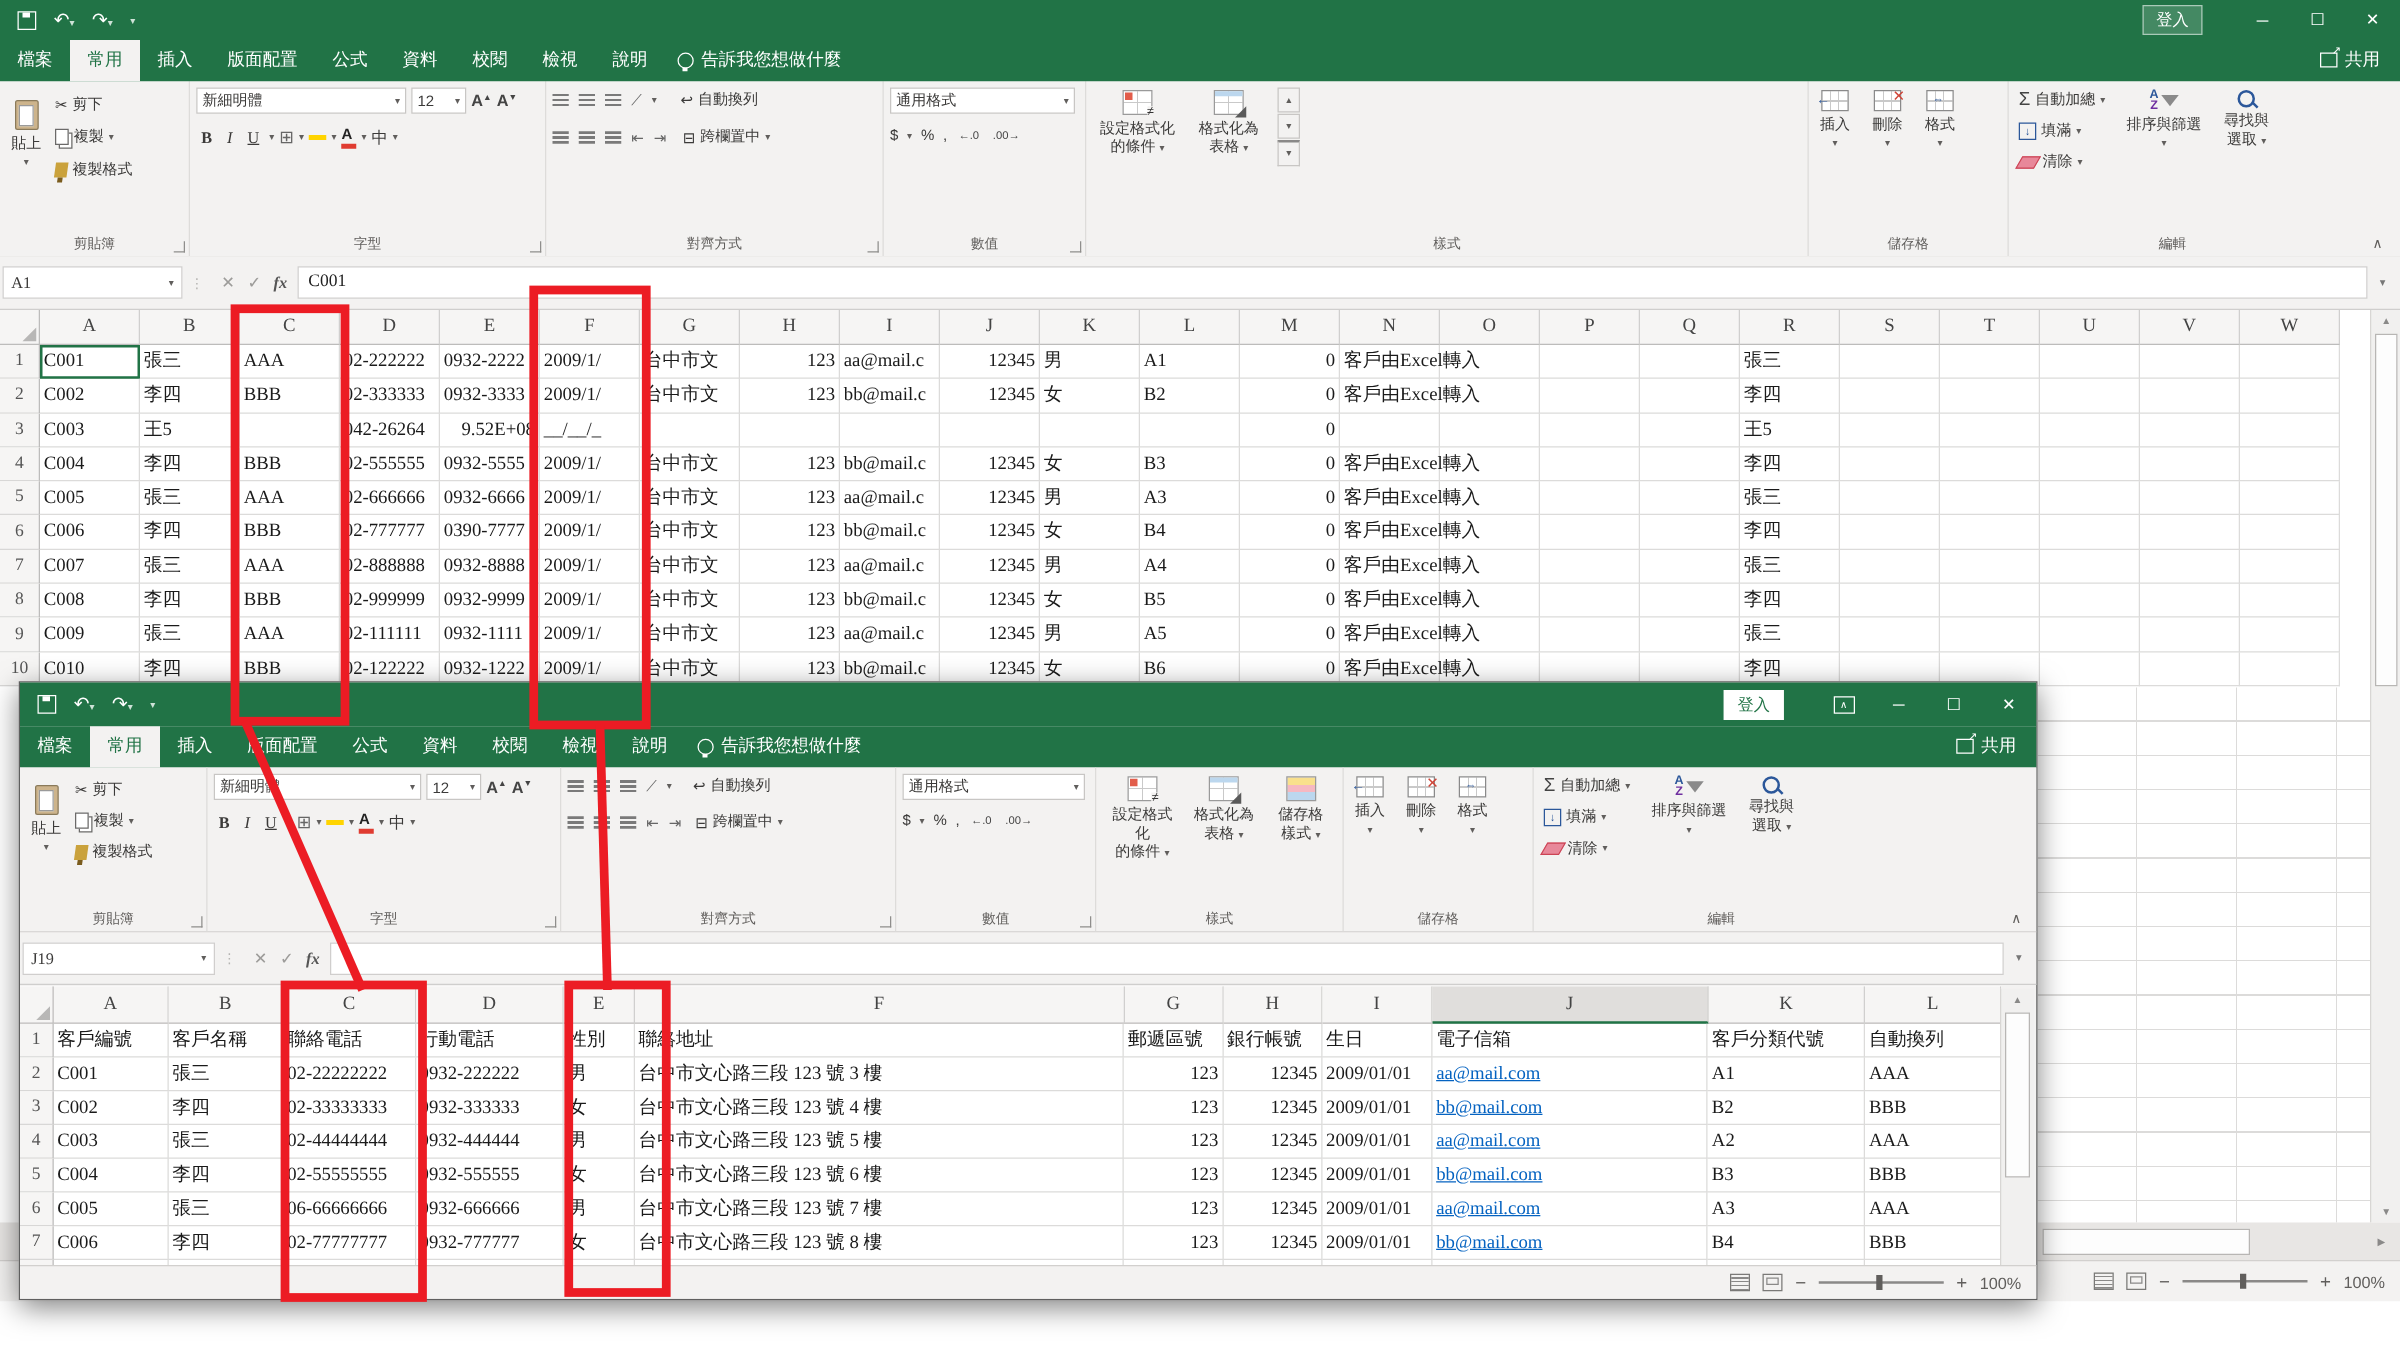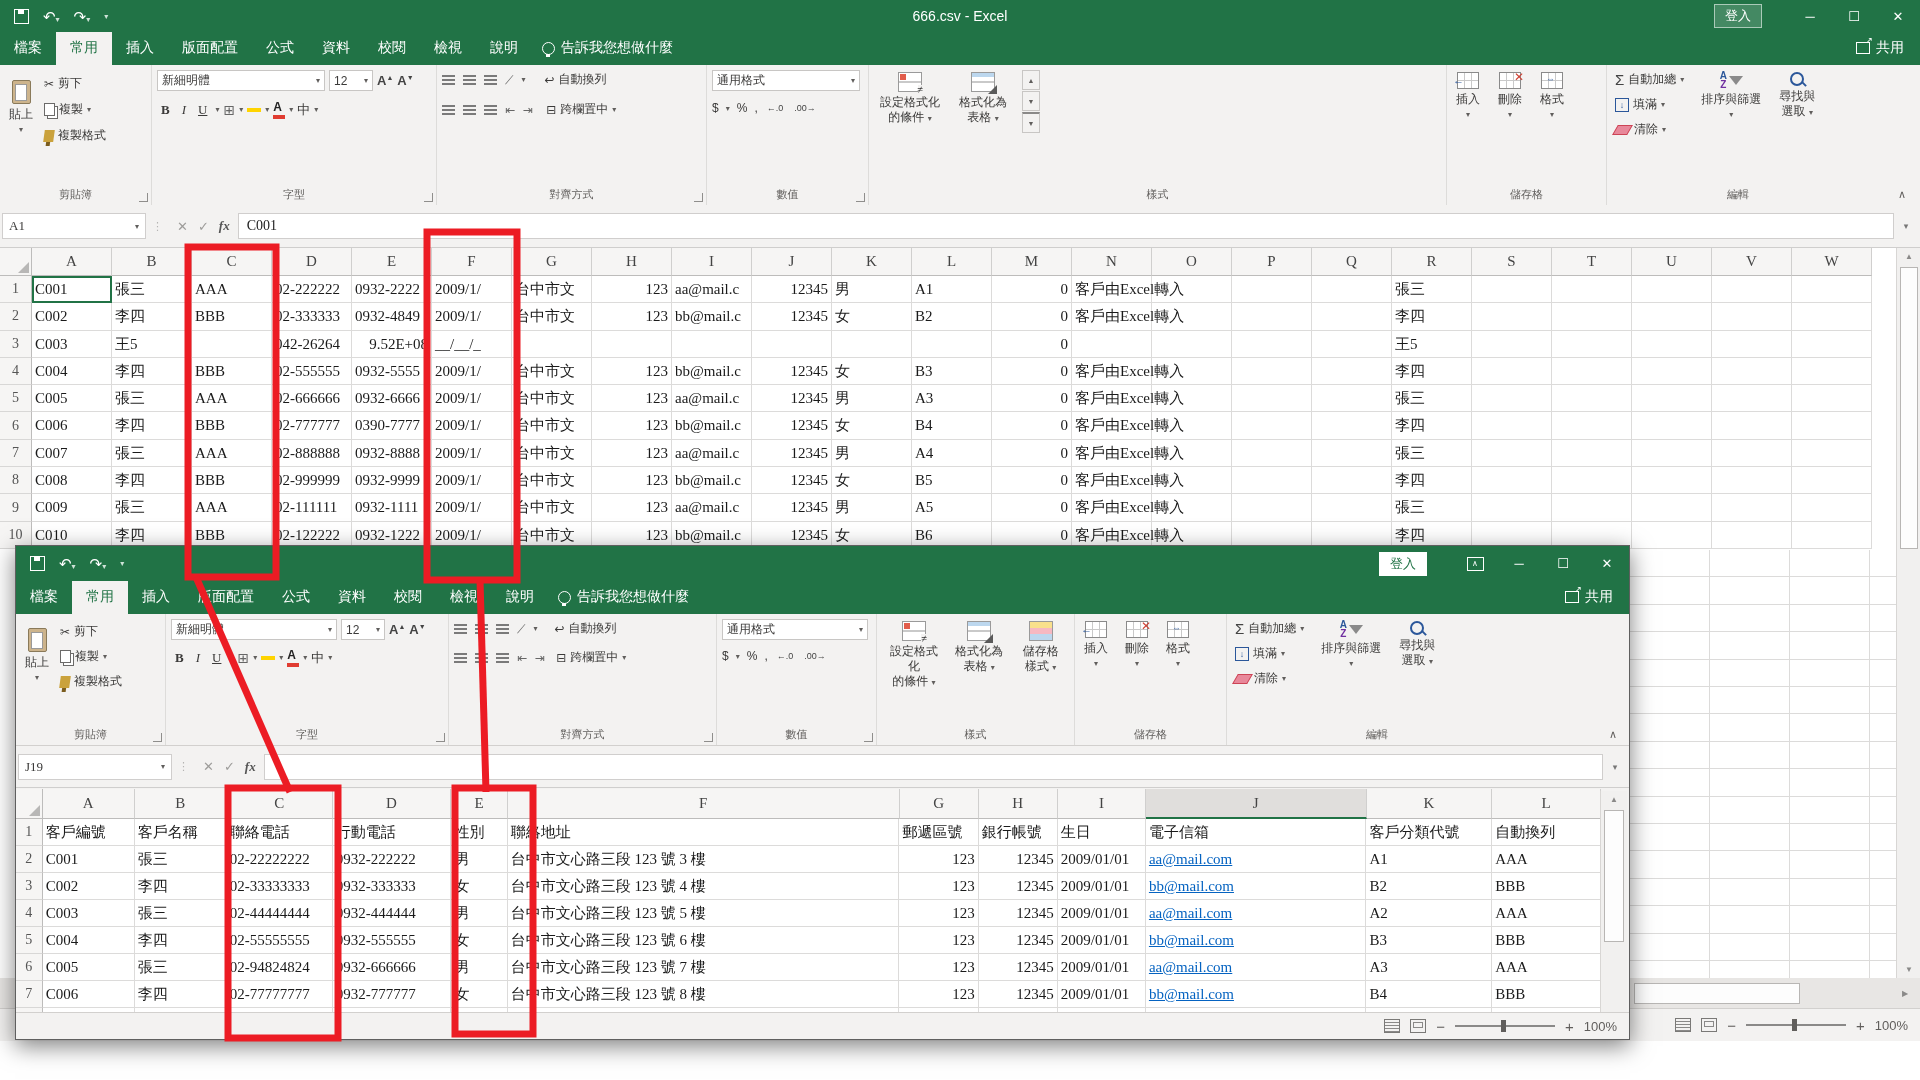--- a/index.html
+++ b/index.html
@@ -185,21 +185,20 @@
 
   <div class="abs" id="topwin" style="left:0;top:0;width:1920px;height:1040px;">
 
     <div class="abs titlebar" style="z-index:3;">
       <div class="qat">
         <span class="i-save"></span>
         <span class="i-undo">↶<span class="qdd">▾</span></span>
         <span class="i-redo">↷<span class="qdd">▾</span></span>
         <span class="qdd">▾</span>
       </div>
-      <div class="win-title">666.csv  -  Excel</div>
       <div class="tb-right">
         <span class="signin">登入</span>
         <span class="wbtn">─</span>
         <span class="wbtn">☐</span>
         <span class="wbtn">✕</span>
       </div>
     </div>
 
     <div class="abs tabrow" style="top:32px;z-index:3;">
       <span style="display:flex;">
@@ -470,21 +469,21 @@
           <div class="xc" style="width: 80px; line-height: 26.3px;"></div>
           <div class="xc" style="width: 80px; line-height: 26.3px;"></div>
           <div class="xc" style="width: 80px; line-height: 26.3px;"></div>
         </div>
         <div class="xg-row" style="height: 27.3px;">
           <div class="xg-rn" style="width: 32px;">2</div>
           <div class="xc" style="width: 80px; line-height: 26.3px;">C002</div>
           <div class="xc" style="width: 80px; line-height: 26.3px;">李四</div>
           <div class="xc" style="width: 80px; line-height: 26.3px;">BBB</div>
           <div class="xc" style="width: 80px; line-height: 26.3px;">02-333333</div>
-          <div class="xc" style="width: 80px; line-height: 26.3px;">0932-4849</div>
+          <div class="xc" style="width: 80px; line-height: 26.3px;">0932-3333</div>
           <div class="xc" style="width: 80px; line-height: 26.3px;">2009/1/</div>
           <div class="xc" style="width: 80px; line-height: 26.3px;">台中市文</div>
           <div class="xc num" style="width: 80px; line-height: 26.3px;">123</div>
           <div class="xc" style="width: 80px; line-height: 26.3px;">bb@mail.c</div>
           <div class="xc num" style="width: 80px; line-height: 26.3px;">12345</div>
           <div class="xc" style="width: 80px; line-height: 26.3px;">女</div>
           <div class="xc" style="width: 80px; line-height: 26.3px;">B2</div>
           <div class="xc num" style="width: 80px; line-height: 26.3px;">0</div>
           <div class="xc spill" style="width: 80px; line-height: 26.3px;">客戶由Excel轉入</div>
           <div class="xc" style="width: 80px; line-height: 26.3px;"></div>
@@ -1058,21 +1057,21 @@
           <div class="xc num" style="width: 80px; line-height: 26px;">12345</div>
           <div class="xc" style="width: 89px; line-height: 26px;">2009/01/01</div>
           <div class="xc link" style="width: 223px; line-height: 26px;">bb@mail.com</div>
           <div class="xc" style="width: 127px; line-height: 26px;">B3</div>
           <div class="xc" style="width: 110px; line-height: 26px;">BBB</div>
         </div>
         <div class="xg-row" style="height: 27px;">
           <div class="xg-rn" style="width: 27px;">6</div>
           <div class="xc" style="width: 93px; line-height: 26px;">C005</div>
           <div class="xc" style="width: 93px; line-height: 26px;">張三</div>
-          <div class="xc" style="width: 107px; line-height: 26px;">02-94824824</div>
+          <div class="xc" style="width: 107px; line-height: 26px;">06-66666666</div>
           <div class="xc" style="width: 120px; line-height: 26px;">0932-666666</div>
           <div class="xc" style="width: 57px; line-height: 26px;">男</div>
           <div class="xc" style="width: 396px; line-height: 26px;">台中市文心路三段 123 號 7 樓</div>
           <div class="xc num" style="width: 80px; line-height: 26px;">123</div>
           <div class="xc num" style="width: 80px; line-height: 26px;">12345</div>
           <div class="xc" style="width: 89px; line-height: 26px;">2009/01/01</div>
           <div class="xc link" style="width: 223px; line-height: 26px;">aa@mail.com</div>
           <div class="xc" style="width: 127px; line-height: 26px;">A3</div>
           <div class="xc" style="width: 110px; line-height: 26px;">AAA</div>
         </div>

